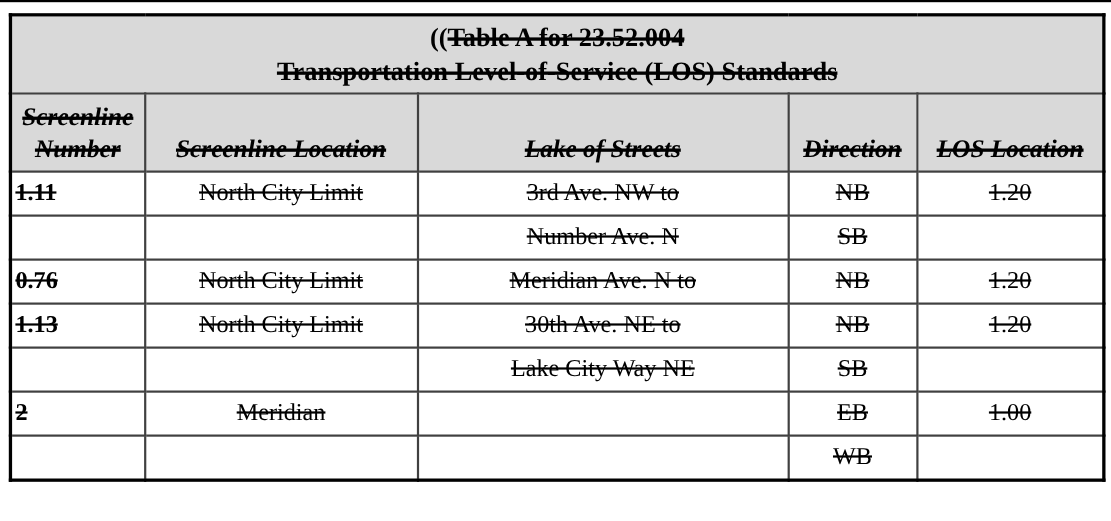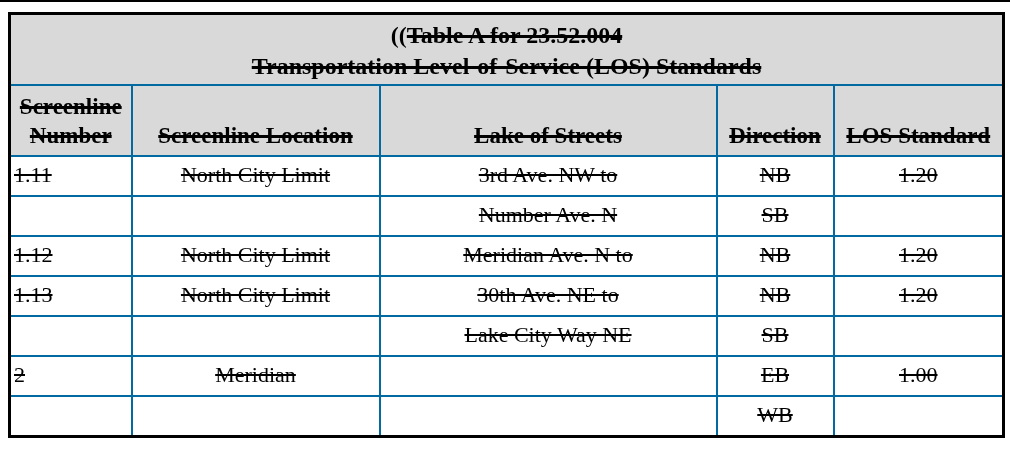--- a/index.html
+++ b/index.html
@@ -28,21 +28,21 @@
     position: absolute;
     left: 8px;
     top: 12px;
     width: 994px;
     border-collapse: collapse;
     table-layout: fixed;
     border: 3px solid #000000;
   }
   table.los-table th,
   table.los-table td {
-    border: 2px solid #0369a1;
+    border: 2px solid #404040;
     overflow: hidden;
   }
   
   .title-cell {
     background: var(--header-bg, #d9d9d9);
     text-align: center;
     vertical-align: middle;
     font-weight: bold;
     font-size: 24px;
     line-height: 31px;
@@ -54,36 +54,38 @@
     background: var(--header-bg, #d9d9d9);
     font-weight: bold;
     font-size: 23px;
     line-height: 29px;
     text-align: center;
     vertical-align: bottom;
     height: 64px;
     padding: 0 1px 5px 1px;
     text-decoration: line-through;
     text-decoration-thickness: 2.5px;
+    font-style: italic;
   }
   
   table.los-table td {
     background: #ffffff;
     font-size: 22px;
     line-height: 27px;
     text-align: center;
     vertical-align: top;
     height: 33px;
     padding: 4px 2px 1px 2px;
     text-decoration: line-through;
     text-decoration-thickness: 2px;
   }
   table.los-table td.first-col {
     text-align: left;
     padding-left: 3px;
+    font-weight: bold;
   }
   .strike {
     text-decoration: line-through;
     text-decoration-thickness: 2.5px;
   }
   .no-strike {
     text-decoration: none;
   }
   .title-line {
     white-space: nowrap;
@@ -108,40 +110,40 @@
         <th colspan="5" class="title-cell">
           <div class="title-line"><span class="no-strike">((</span><span class="strike">Table A for 23.52.004</span></div>
           <div class="title-line strike">Transportation Level-of-Service (LOS) Standards</div>
         </th>
       </tr>
       <tr>
         <th class="col-head">Screenline Number</th>
         <th class="col-head">Screenline Location</th>
         <th class="col-head">Lake of Streets</th>
         <th class="col-head">Direction</th>
-        <th class="col-head">LOS Standard</th>
+        <th class="col-head">LOS Location</th>
       </tr>
     </thead>
     <tbody id="table-body">
         <tr>
           <td class="first-col">1.11</td>
           <td>North City Limit</td>
           <td>3rd Ave. NW to</td>
           <td>NB</td>
           <td>1.20</td>
         </tr>
         <tr>
           <td class="first-col"></td>
           <td></td>
           <td>Number Ave. N</td>
           <td>SB</td>
           <td></td>
         </tr>
         <tr>
-          <td class="first-col">1.12</td>
+          <td class="first-col">0.76</td>
           <td>North City Limit</td>
           <td>Meridian Ave. N to</td>
           <td>NB</td>
           <td>1.20</td>
         </tr>
         <tr>
           <td class="first-col">1.13</td>
           <td>North City Limit</td>
           <td>30th Ave. NE to</td>
           <td>NB</td>

